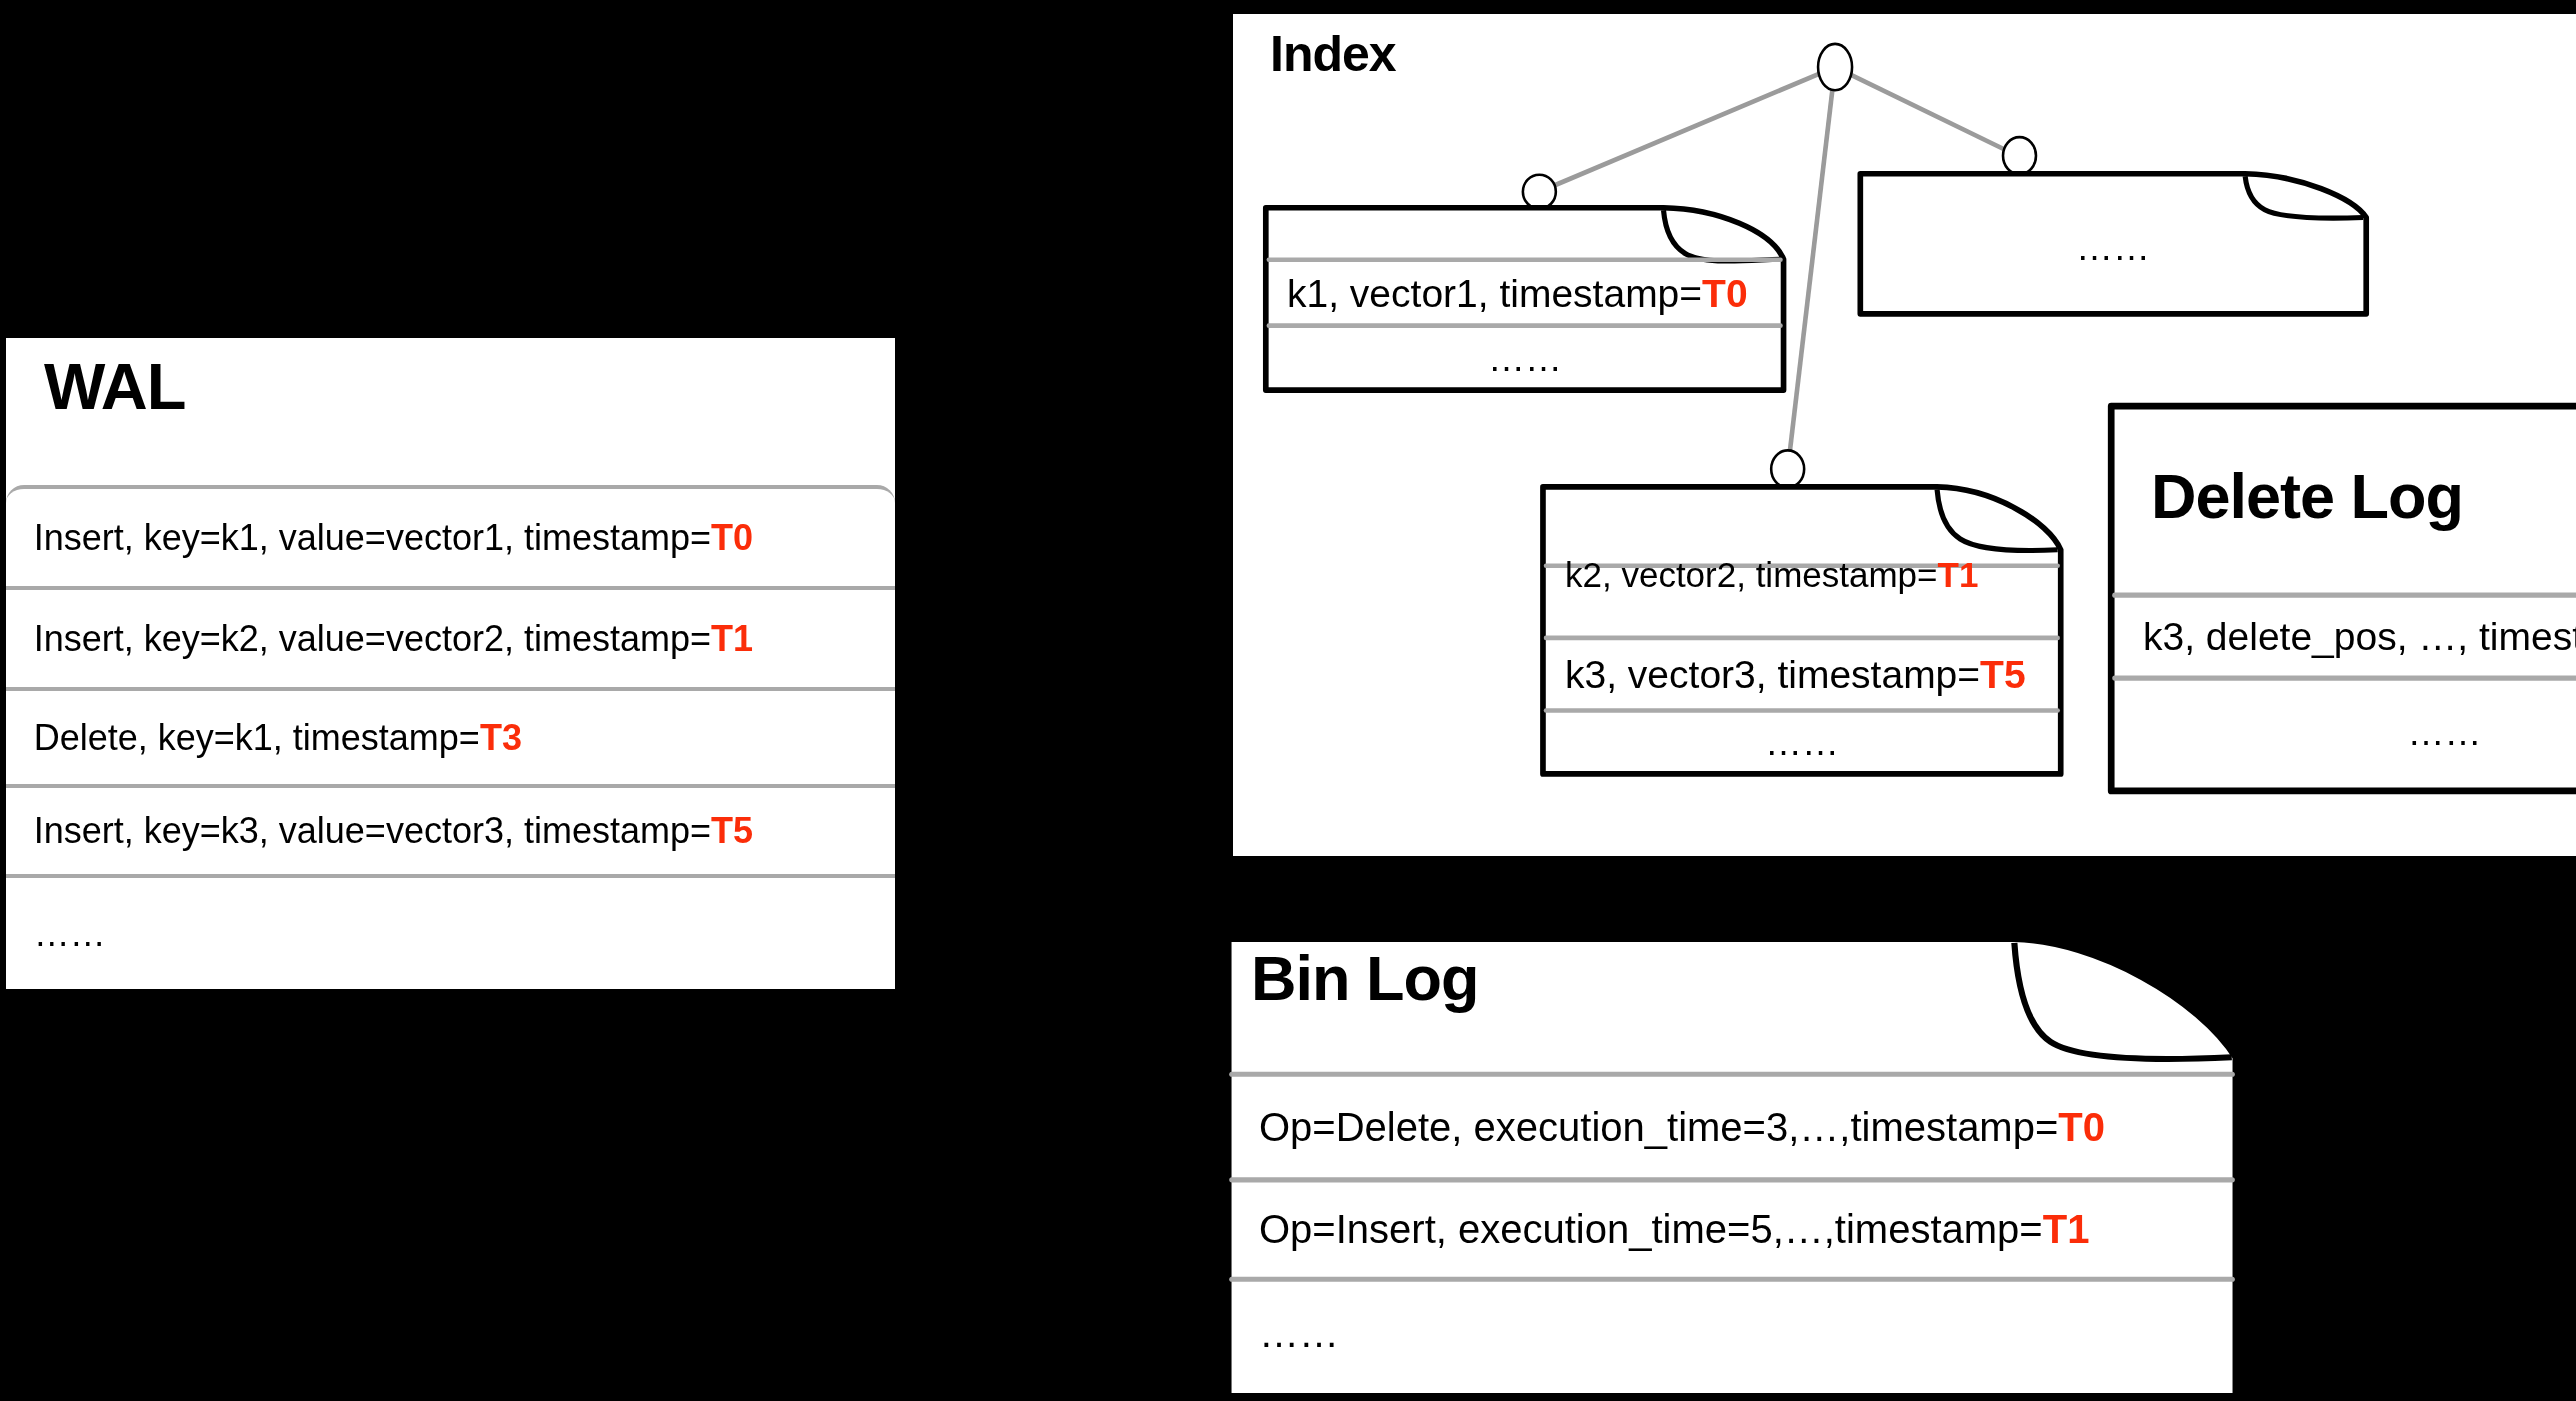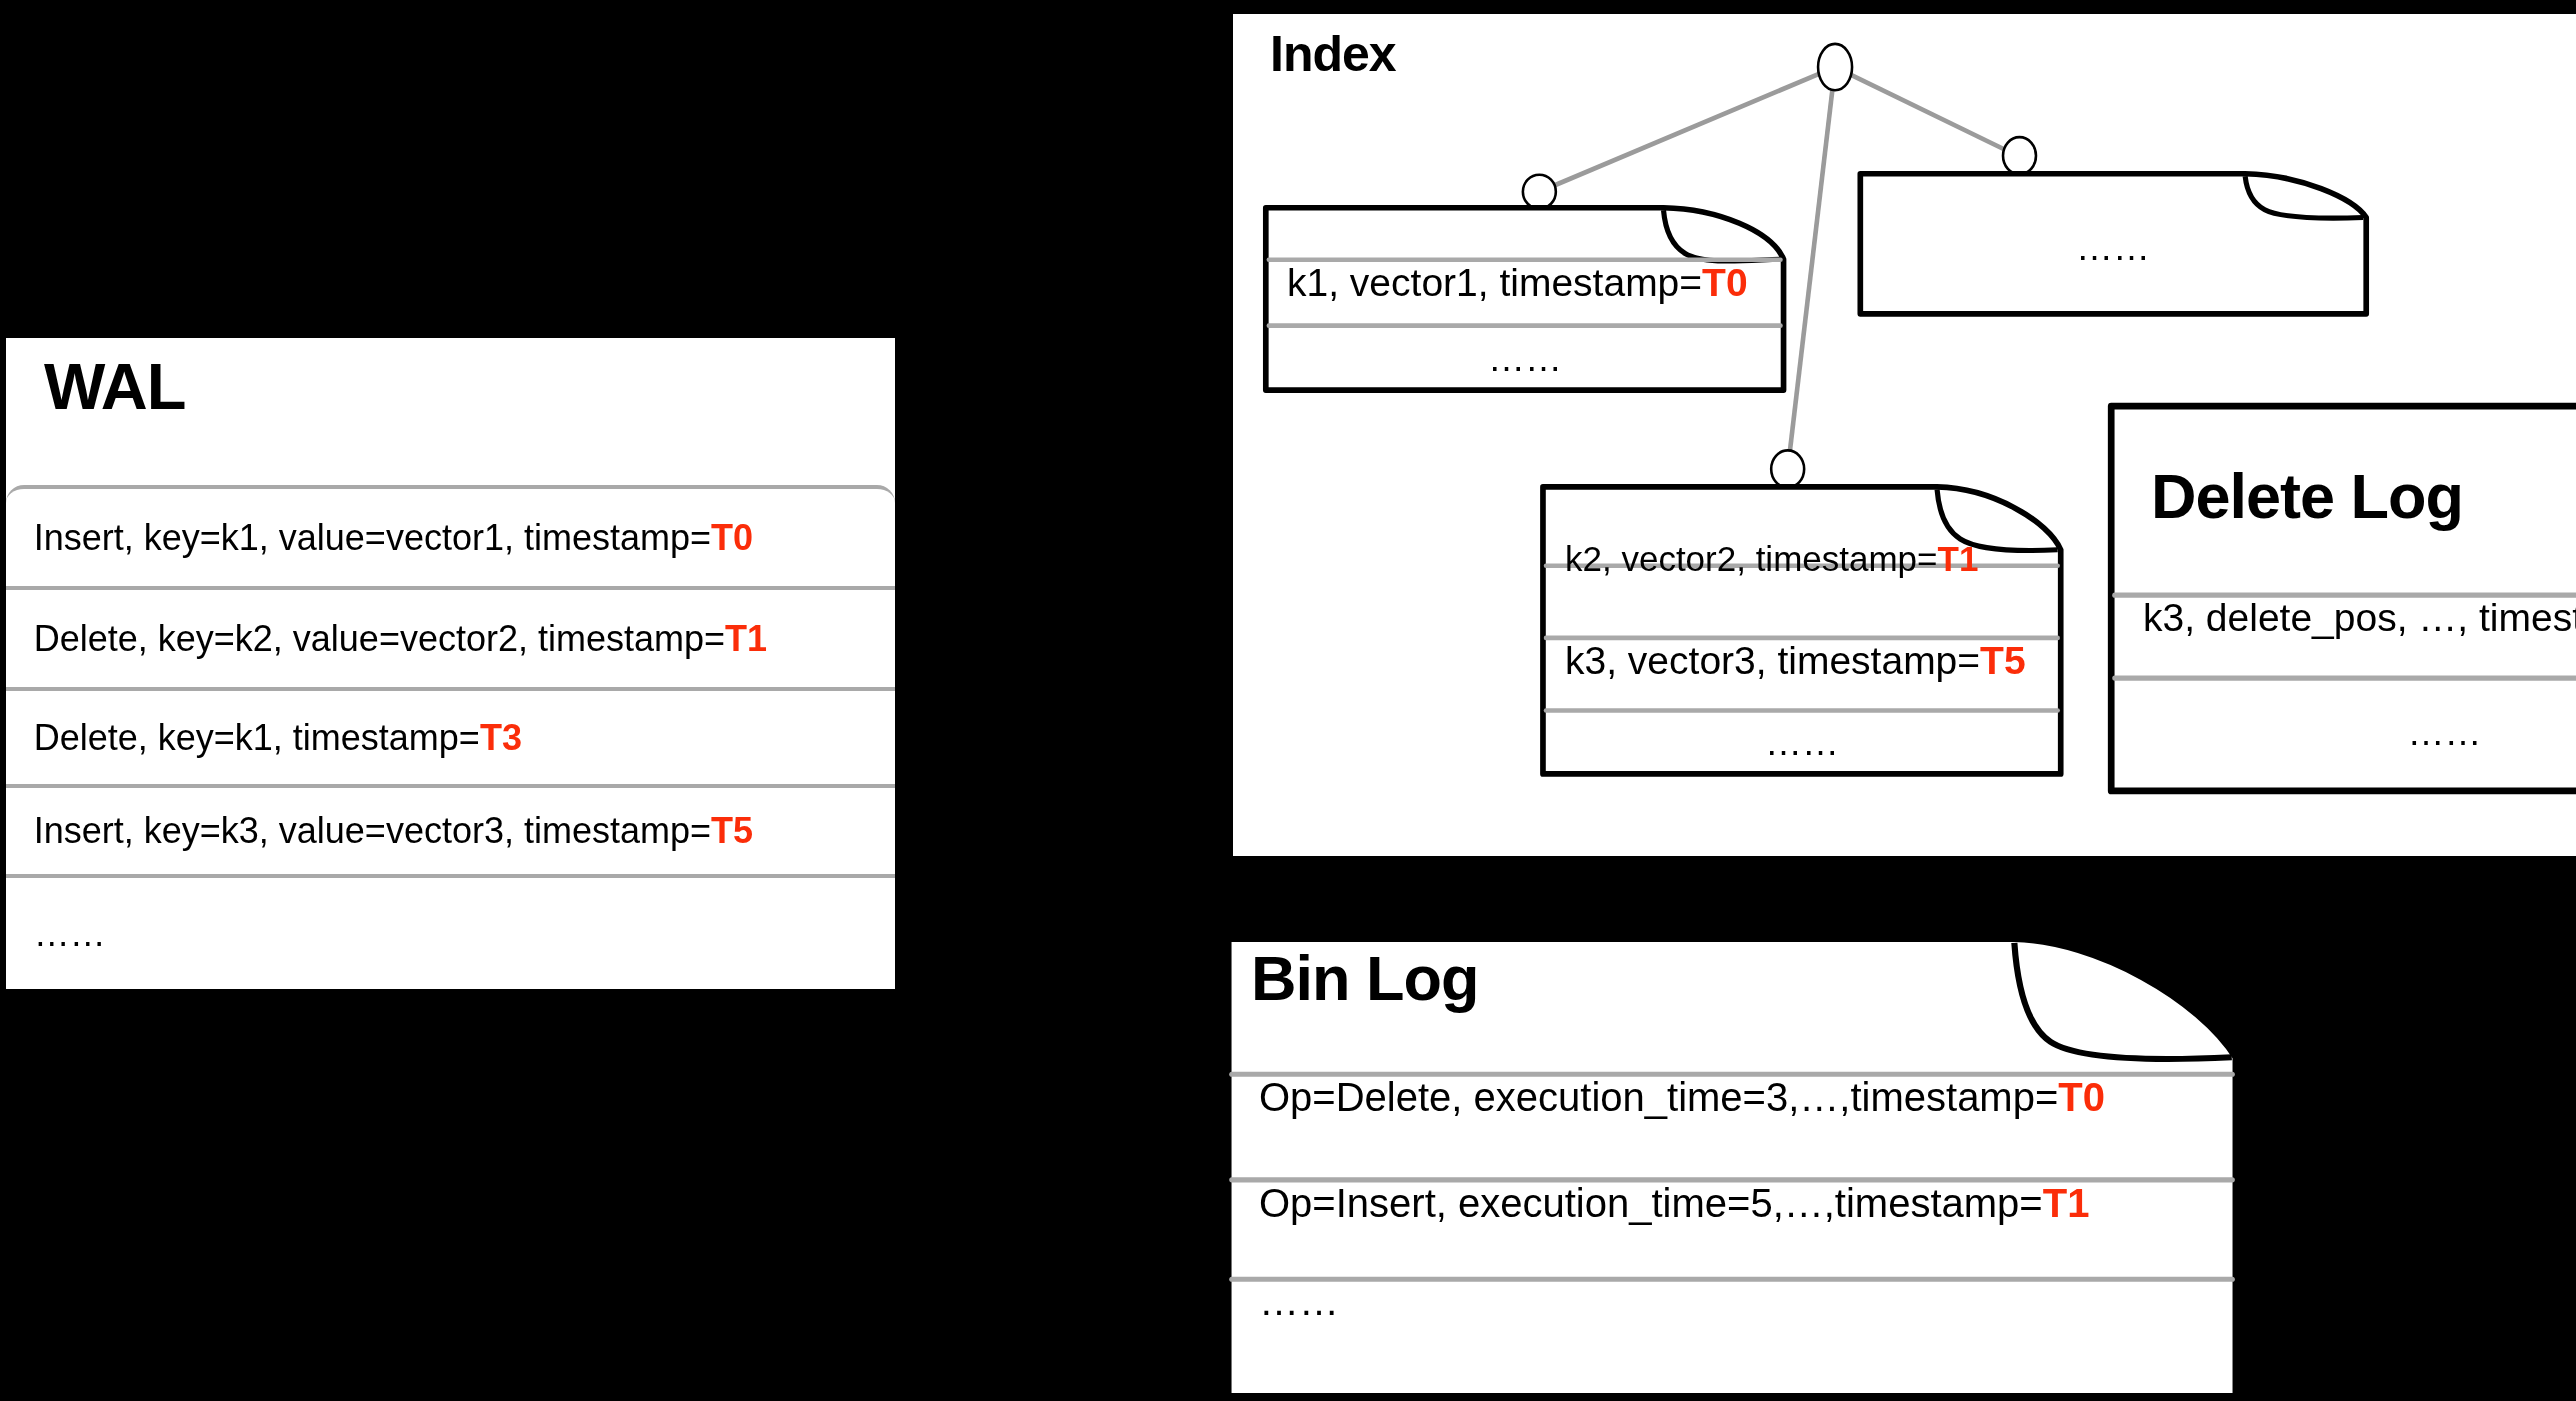--- a/index.html
+++ b/index.html
@@ -29,34 +29,34 @@
     display:flex;align-items:center;
     padding-left:28px;
     font-size:36px;
     white-space:pre;
   }
   
   #index-panel{left:1233px;top:14.4px;width:1579px;height:842px;}
   
   .abs{position:absolute;z-index:3;white-space:pre;}
   .title{font-weight:bold;line-height:1;letter-spacing:-1px;}
-  .rowtext{display:flex;}
+  .rowtext{display:flex;align-items:center;}
   .ctext{display:flex;align-items:center;justify-content:center;text-align:center;}
   .hl{font-weight:bold;color:var(--red);}
   #svg-layer{position:absolute;left:0;top:0;z-index:2;}
 </style>
 </head>
 <body>
 
 <div id="canvas">
 
   <div id="wal" class="panel">
     <div class="wal-header"></div>
     <div class="wal-row" style="height:101px;border-radius:18px;"><span>Insert, key=k1, value=vector1, timestamp=</span><span class="hl">T0</span></div>
-    <div class="wal-row" style="height:101px;"><span>Delete, key=k2, value=vector2, timestamp=</span><span class="hl">T1</span></div>
+    <div class="wal-row" style="height:101px;"><span>Insert, key=k2, value=vector2, timestamp=</span><span class="hl">T1</span></div>
     <div class="wal-row" style="height:97px;"><span>Delete, key=k1, timestamp=</span><span class="hl">T3</span></div>
     <div class="wal-row" style="height:90px;"><span>Insert, key=k3, value=vector3, timestamp=</span><span class="hl">T5</span></div>
     <div class="wal-row" style="flex:1;"><span>……</span></div>
   </div>
   <div class="abs title" style="left:44px;top:354px;font-size:65px;">WAL</div>
 
   <div id="index-panel" class="panel"></div>
   <div class="abs title" style="left:1270px;top:29px;font-size:50px;">Index</div>
 
   <svg id="svg-layer" width="2817" height="1402" viewBox="0 0 5468 2721">

